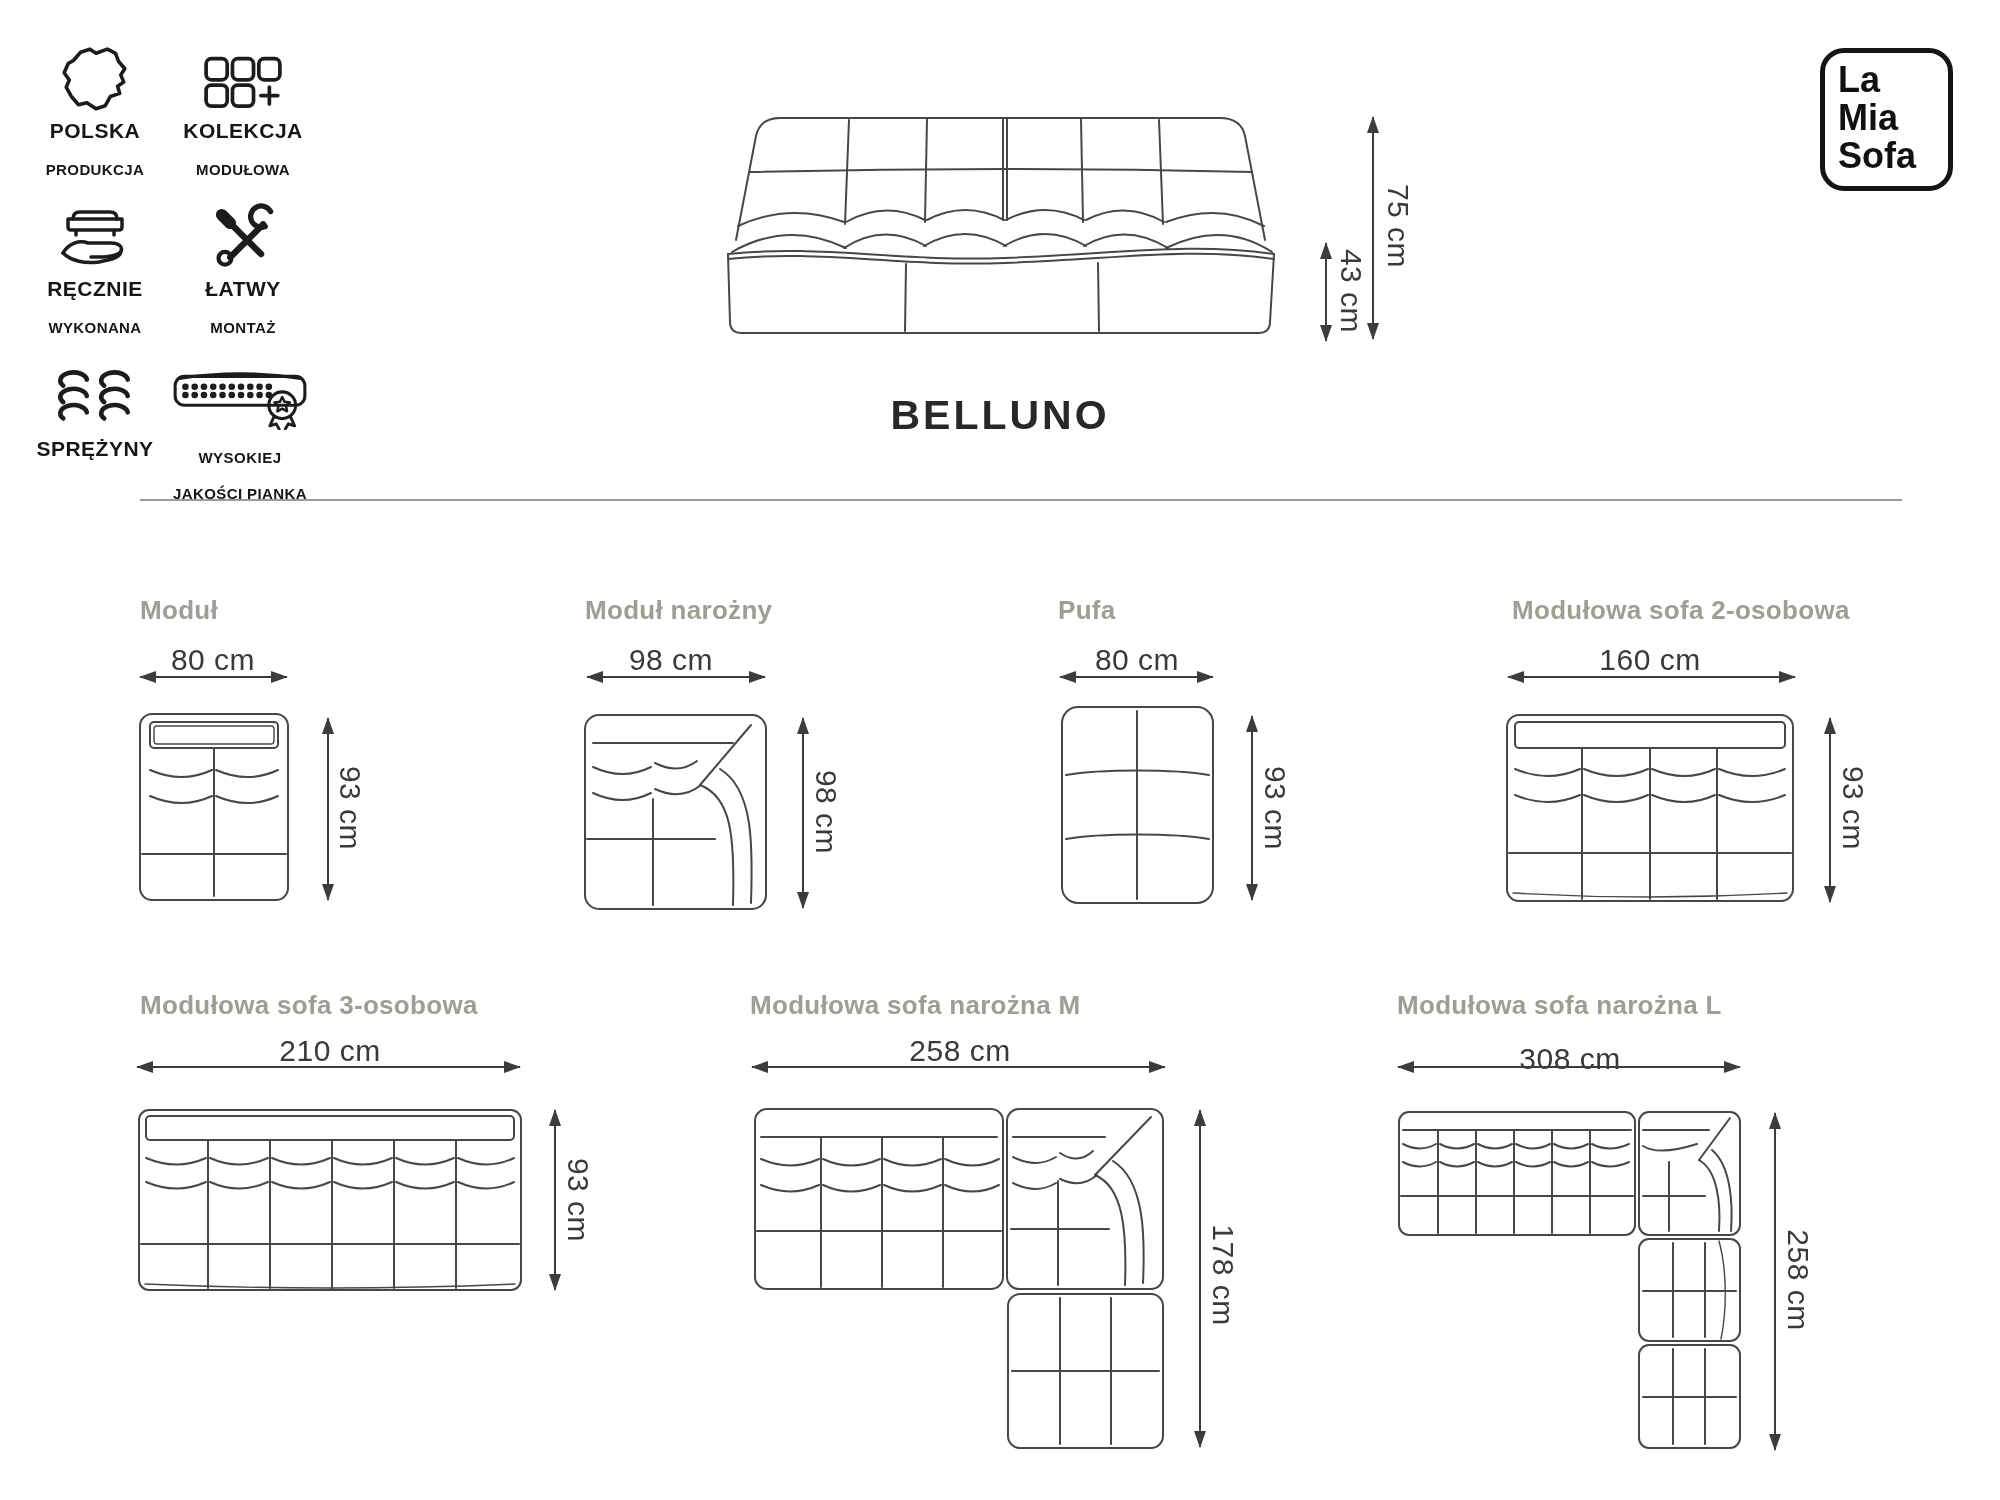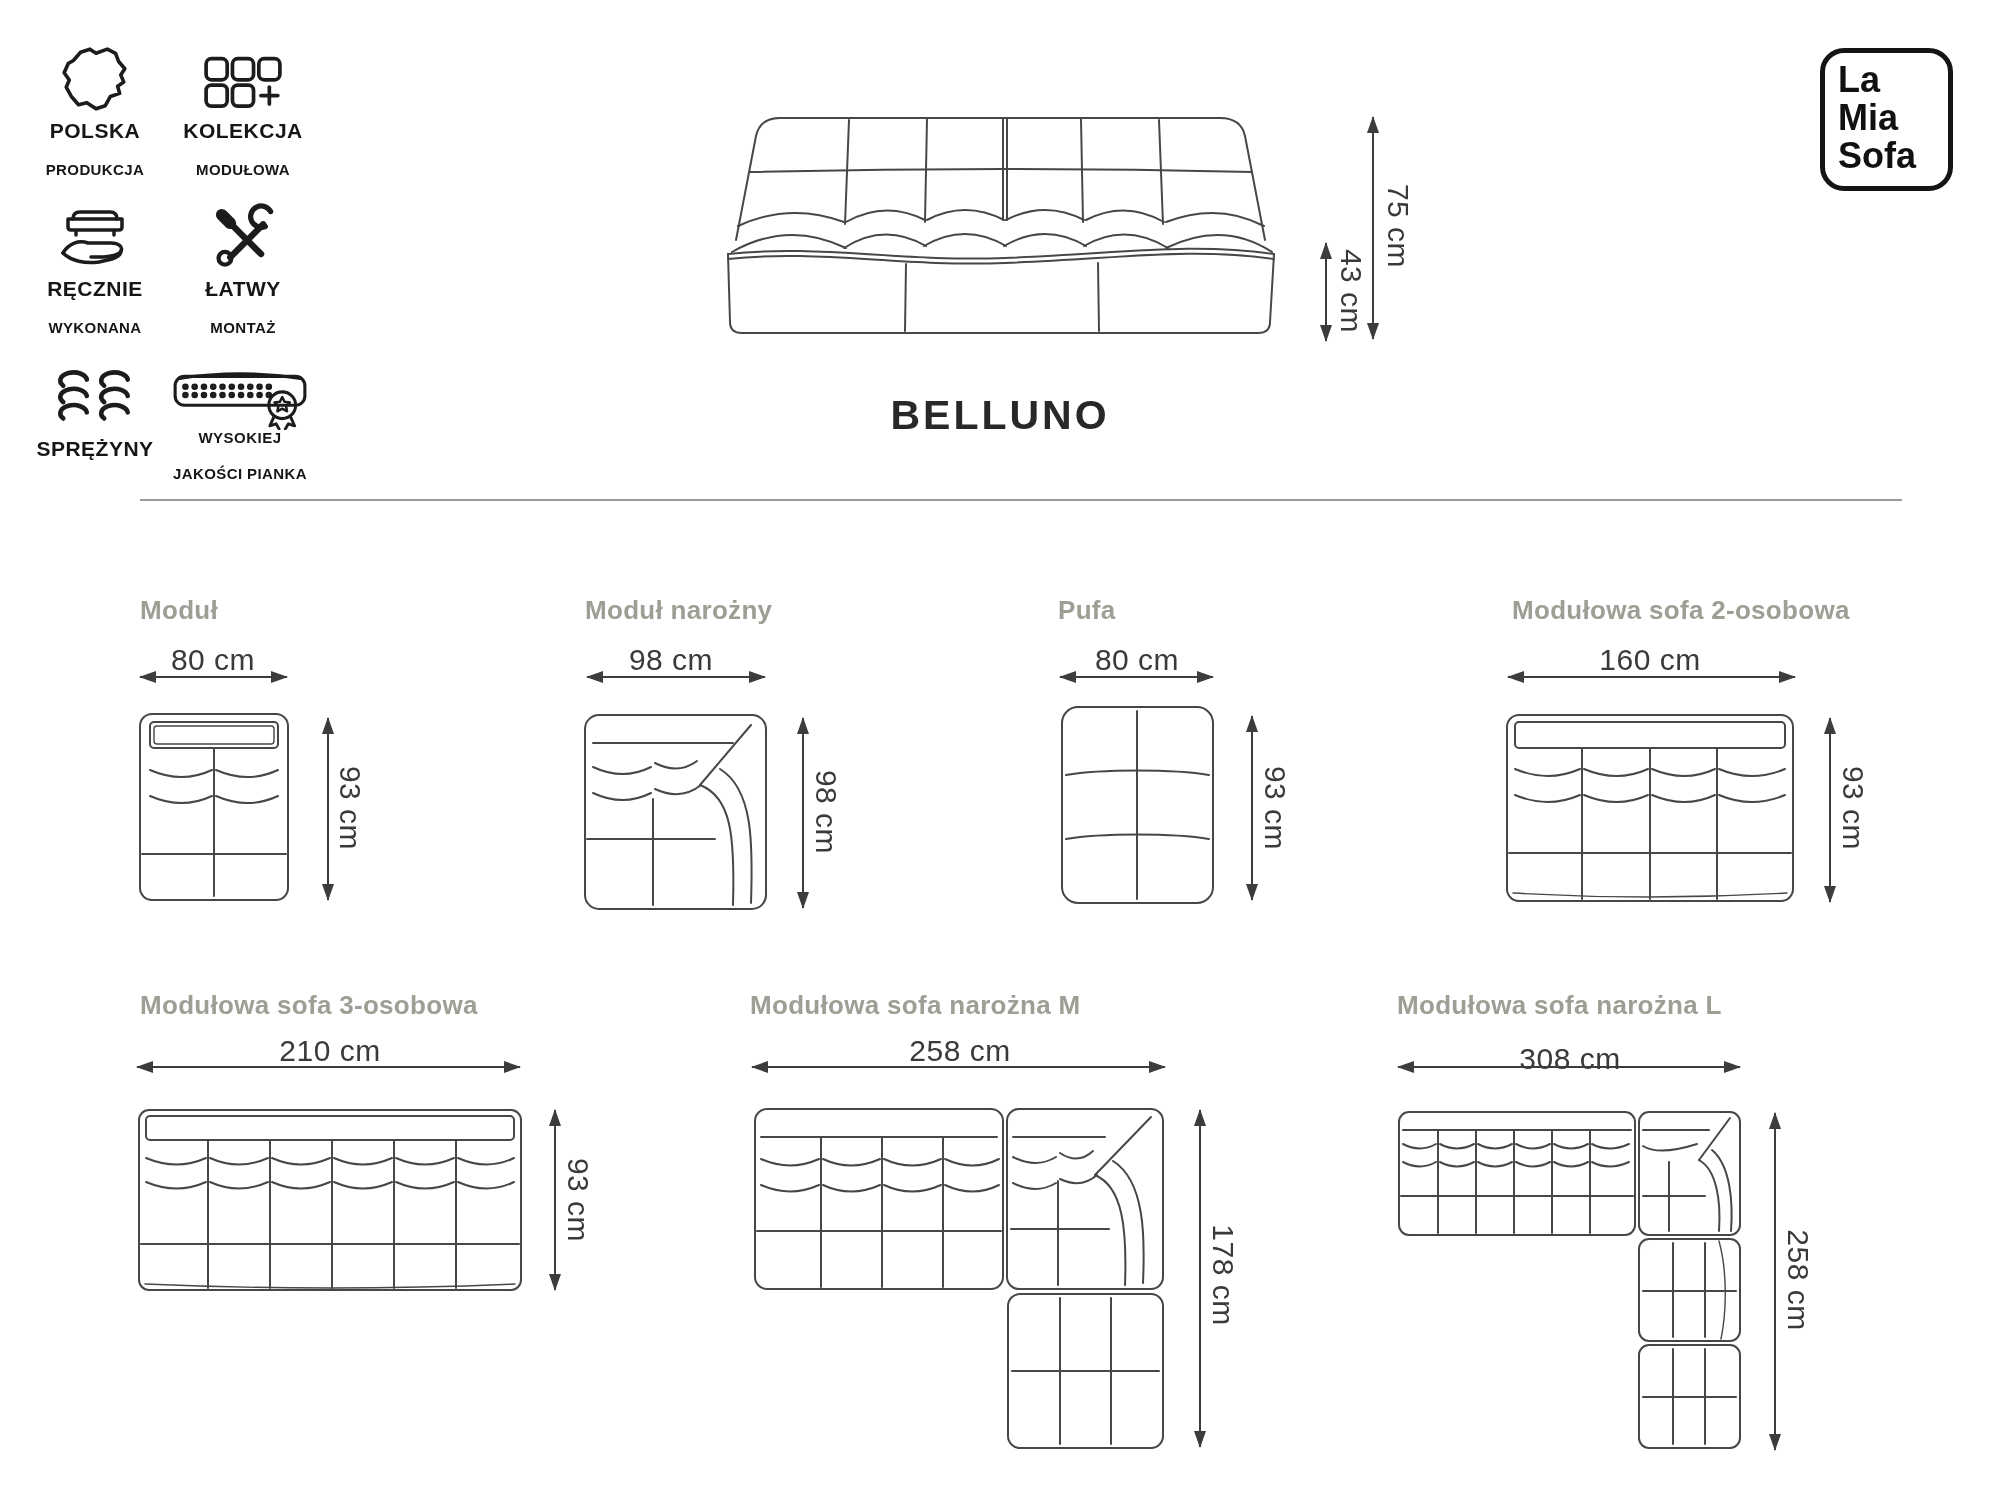--- a/index.html
+++ b/index.html
@@ -4,21 +4,21 @@
 <style>
   html,body{margin:0;padding:0;background:#ffffff;}
   #page{position:relative;width:2000px;height:1500px;background:#ffffff;overflow:hidden;
         font-family:"Liberation Sans","DejaVu Sans",sans-serif;color:#2e2e2e;}
   .abs{position:absolute;}
   
   .feat{position:absolute;width:150px;display:flex;flex-direction:column;align-items:center;text-align:center;}
   .feat .ic{display:flex;align-items:flex-end;justify-content:center;}
   .feat .l1{font-size:21px;font-weight:700;letter-spacing:.5px;color:#161616;margin-top:7px;line-height:1.12;}
   .feat .l2{font-size:15px;font-weight:700;letter-spacing:.4px;color:#161616;margin-top:18px;line-height:1.18;}
-  .feat.sm .l1{font-size:15px;margin-top:0;}
+  .feat.sm .l1{font-size:15px;margin-top:20px;}
   .feat svg{stroke:#1c1c1c;fill:none;stroke-width:3.5;stroke-linecap:round;stroke-linejoin:round;}
   
   #logo{position:absolute;left:1820px;top:48px;width:133px;height:143px;box-sizing:border-box;
         border:5px solid #141414;border-radius:24px;padding:8px 16px 0 13px;background:#fff;}
   #logo div{font-size:36px;line-height:38px;font-weight:700;color:#111;}
   
   #title{position:absolute;left:800px;top:392px;width:400px;text-align:center;
          font-size:41px;font-weight:700;letter-spacing:3px;color:#282828;}
   #divider{position:absolute;left:140px;top:499px;width:1762px;height:2px;background:#9b9b9b;}
   

